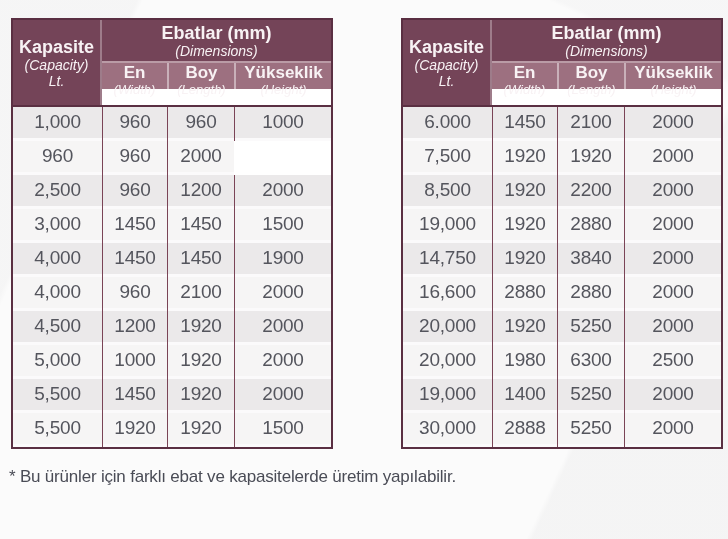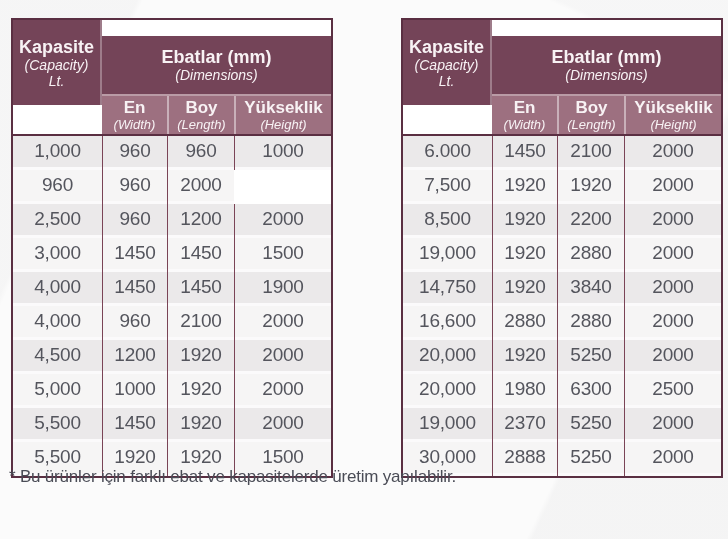--- a/index.html
+++ b/index.html
@@ -45,27 +45,26 @@
   .hdr{display:grid;grid-template-columns:89px 229px;}
   .hdr-cap{
     grid-row:1;height:85px;
     background:var(--header-dark);
     border-right:2px solid rgba(255,255,255,0.30);
     display:flex;flex-direction:column;justify-content:center;align-items:center;
     color:var(--header-text);
   }
   .hdr-dims{display:flex;flex-direction:column;}
   .hdr-dims-top{
-    height:58px;background:var(--header-dark);
+    height:41px;background:var(--header-dark);
     display:flex;flex-direction:column;justify-content:center;align-items:center;
     color:var(--header-text);
-    margin-top:16px;
   }
   .hdr-sub{
-    height:40px;display:grid;grid-template-columns:65px 67px 97px;
+    height:28px;display:grid;grid-template-columns:65px 67px 97px;
     background:var(--header-light);
     border-top:2px solid rgba(255,255,255,0.30);
   }
   .hdr-sub .sub-cell{
     display:flex;flex-direction:column;justify-content:center;align-items:center;
     color:var(--header-text);
   }
   .hdr-sub .sub-cell + .sub-cell{border-left:2px solid rgba(255,255,255,0.45);}
   .t1{font-size:18px;font-weight:bold;line-height:20px;}
   .t2{font-size:14px;font-style:italic;line-height:16px;}
@@ -259,21 +258,21 @@
           <div class="tcell">2000</div>
         </div>
         <div class="trow even">
           <div class="tcell">20,000</div>
           <div class="tcell">1980</div>
           <div class="tcell">6300</div>
           <div class="tcell">2500</div>
         </div>
         <div class="trow odd">
           <div class="tcell">19,000</div>
-          <div class="tcell">2370</div>
+          <div class="tcell">1400</div>
           <div class="tcell">5250</div>
           <div class="tcell">2000</div>
         </div>
         <div class="trow even">
           <div class="tcell">30,000</div>
           <div class="tcell">2888</div>
           <div class="tcell">5250</div>
           <div class="tcell">2000</div>
         </div>
       </div>

